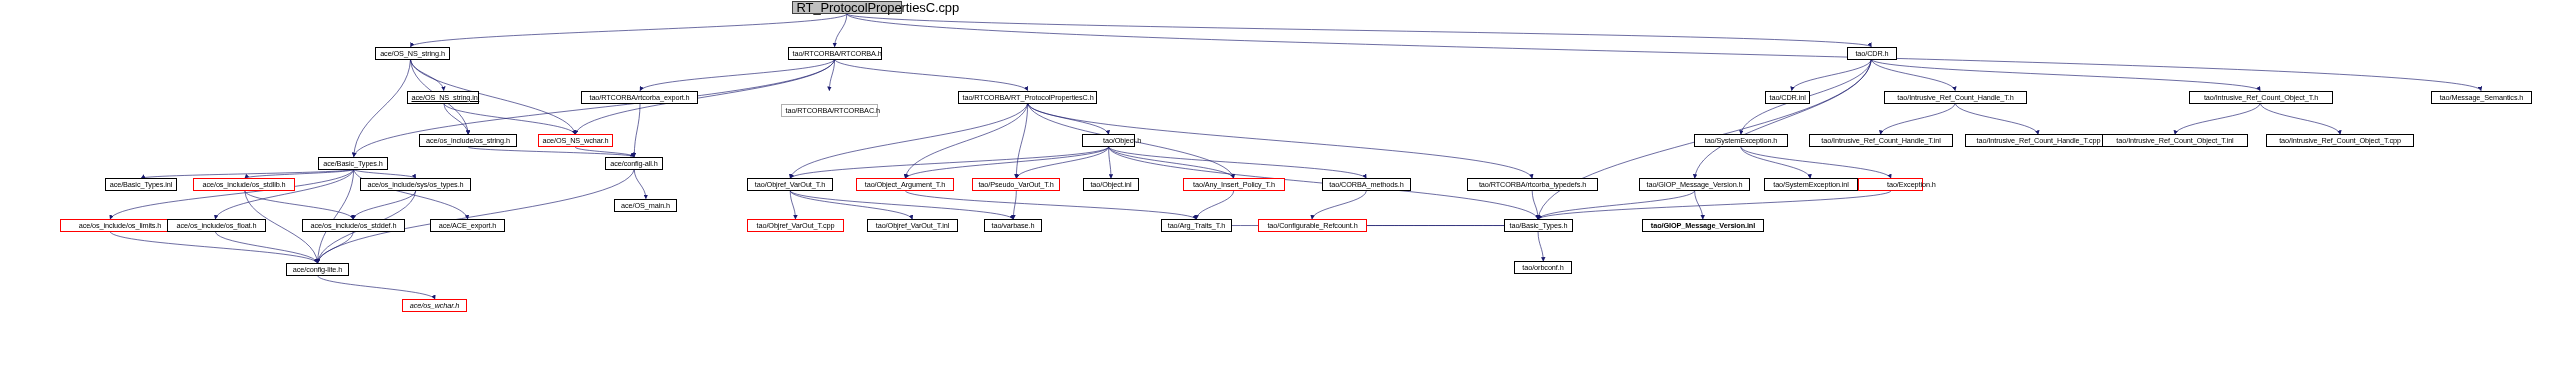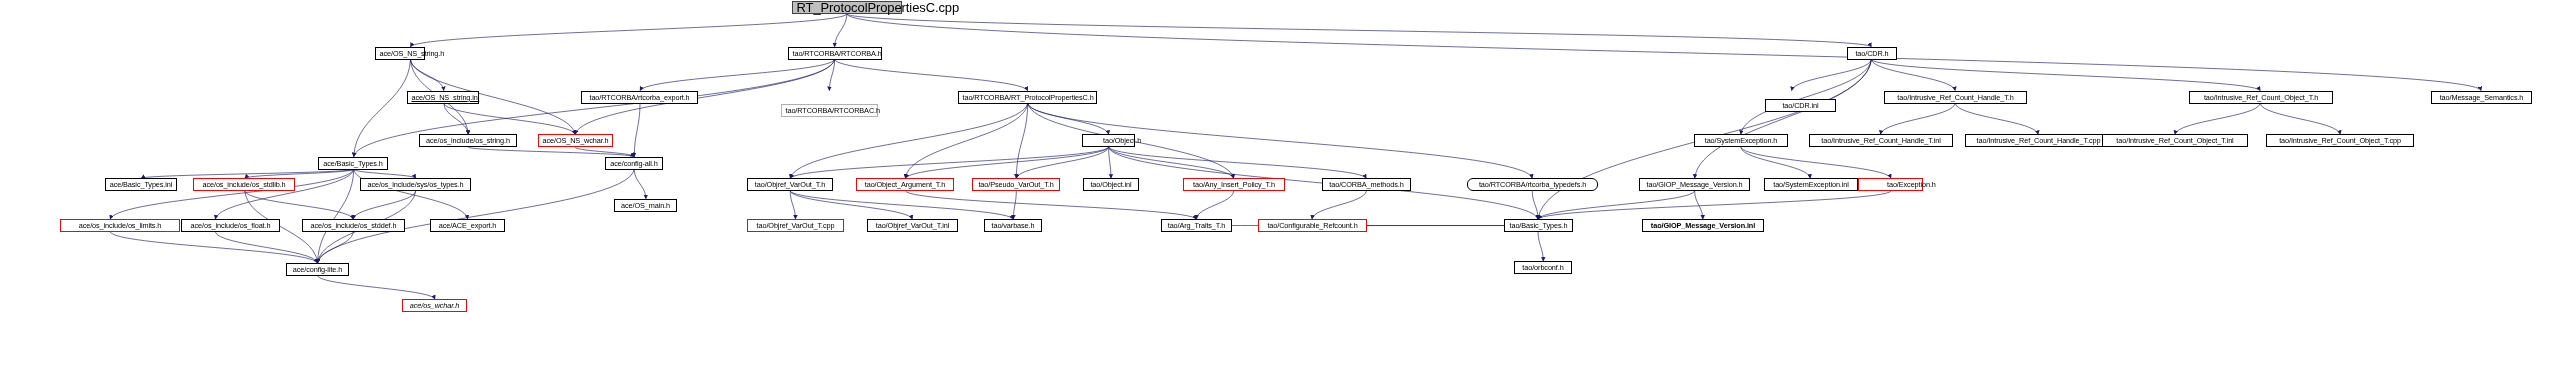--- a/index.html
+++ b/index.html
@@ -133,58 +133,58 @@
         <path d="M 2900 327 C 2900.504 348.6 2913.496 353.4 2914 375" fill="none" stroke="#1a1a6e" stroke-width="1.1" marker-end="url(#arrow)"></path>
         <path d="M 2900 327 C 2890.352 348.6 2641.648 353.4 2632 375" fill="none" stroke="#1a1a6e" stroke-width="1.1" marker-end="url(#arrow)"></path>
         <path d="M 3236 327 C 3222.2 348.6 2645.8 353.4 2632 375" fill="none" stroke="#1a1a6e" stroke-width="1.1" marker-end="url(#arrow)"></path>
         <path d="M 2047 386 C 2060.8 386 2618.2 386 2632 386" fill="none" stroke="#1a1a6e" stroke-width="1.1" marker-end="url(#arrow)"></path>
         <path d="M 2245 386 C 2258.8 386 2618.2 386 2632 386" fill="none" stroke="#1a1a6e" stroke-width="1.1" marker-end="url(#arrow)"></path>
         <path d="M 2632 397 C 2632.324 419.5 2640.676 424.5 2641 447" fill="none" stroke="#1a1a6e" stroke-width="1.1" marker-end="url(#arrow)"></path>
       </g>
   </svg>
   <div id="node-layer">
       <div class="node root" style="left: 792px; top: 1.2px; width: 110px;">RT_ProtocolPropertiesC.cpp</div>
-      <div class="node" style="left: 375px; top: 47px; width: 50px;">ace/OS_NS_string.h</div>
+      <div class="node" style="left: 375px; top: 47px; width: 75px;">ace/OS_NS_string.h</div>
       <div class="node" style="left: 788px; top: 47px; width: 94px;">tao/RTCORBA/RTCORBA.h</div>
       <div class="node" style="left: 1847px; top: 47px; width: 50px;">tao/CDR.h</div>
       <div class="node" style="left: 407px; top: 91px; width: 72px; text-decoration: underline;">ace/OS_NS_string.inl</div>
       <div class="node" style="left: 581px; top: 91px; width: 117px;">tao/RTCORBA/rtcorba_export.h</div>
       <div class="node gray" style="left: 781px; top: 91px; width: 97px;">tao/RTCORBA/RTCORBAC.h</div>
       <div class="node" style="left: 958px; top: 91px; width: 139px;">tao/RTCORBA/RT_ProtocolPropertiesC.h</div>
-      <div class="node" style="left: 1765px; top: 91px; width: 71px; margin-top: 8px;">tao/CDR.inl</div>
+      <div class="node" style="left: 1765px; top: 91px; width: 45px;">tao/CDR.inl</div>
       <div class="node" style="left: 1884px; top: 91px; width: 143px;">tao/Intrusive_Ref_Count_Handle_T.h</div>
       <div class="node" style="left: 2189px; top: 91px; width: 144px;">tao/Intrusive_Ref_Count_Object_T.h</div>
       <div class="node" style="left: 2431px; top: 91px; width: 101px;">tao/Message_Semantics.h</div>
       <div class="node" style="left: 419px; top: 134px; width: 98px;">ace/os_include/os_string.h</div>
       <div class="node red" style="left: 538px; top: 134px; width: 75px;">ace/OS_NS_wchar.h</div>
       <div class="node" style="left: 1082px; top: 134px; width: 53px; padding-left: 20px;">tao/Object.h</div>
       <div class="node" style="left: 1694px; top: 134px; width: 94px;">tao/SystemException.h</div>
       <div class="node" style="left: 1809px; top: 134px; width: 144px;">tao/Intrusive_Ref_Count_Handle_T.inl</div>
       <div class="node" style="left: 1965px; top: 134px; width: 147px;">tao/Intrusive_Ref_Count_Handle_T.cpp</div>
       <div class="node" style="left: 2102px; top: 134px; width: 146px;">tao/Intrusive_Ref_Count_Object_T.inl</div>
       <div class="node" style="left: 2266px; top: 134px; width: 148px;">tao/Intrusive_Ref_Count_Object_T.cpp</div>
       <div class="node" style="left: 318px; top: 157px; width: 70px;">ace/Basic_Types.h</div>
       <div class="node" style="left: 605px; top: 157px; width: 58px;">ace/config-all.h</div>
       <div class="node" style="left: 105px; top: 178px; width: 72px;">ace/Basic_Types.inl</div>
       <div class="node red" style="left: 193px; top: 178px; width: 102px;">ace/os_include/os_stdlib.h</div>
       <div class="node" style="left: 360px; top: 178px; width: 111px;">ace/os_include/sys/os_types.h</div>
       <div class="node red" style="left: 60px; top: 219px; width: 120px;">ace/os_include/os_limits.h</div>
-      <div class="node" style="left: 181px; top: 219px; width: 99px;">ace/os_include/os_float.h</div>
+      <div class="node" style="left: 167px; top: 219px; width: 99px;">ace/os_include/os_float.h</div>
       <div class="node" style="left: 302px; top: 219px; width: 103px;">ace/os_include/os_stddef.h</div>
       <div class="node" style="left: 430px; top: 219px; width: 75px;">ace/ACE_export.h</div>
       <div class="node" style="left: 286px; top: 263px; width: 63px;">ace/config-lite.h</div>
       <div class="node red" style="left: 402px; top: 299px; width: 65px; font-style: italic;">ace/os_wchar.h</div>
       <div class="node" style="left: 614px; top: 199px; width: 63px;">ace/OS_main.h</div>
       <div class="node" style="left: 747px; top: 178px; width: 86px;">tao/Objref_VarOut_T.h</div>
       <div class="node red" style="left: 856px; top: 178px; width: 98px;">tao/Object_Argument_T.h</div>
       <div class="node red" style="left: 972px; top: 178px; width: 88px;">tao/Pseudo_VarOut_T.h</div>
       <div class="node" style="left: 1083px; top: 178px; width: 56px;">tao/Object.inl</div>
       <div class="node red" style="left: 1183px; top: 178px; width: 102px;">tao/Any_Insert_Policy_T.h</div>
       <div class="node" style="left: 1322px; top: 178px; width: 89px;">tao/CORBA_methods.h</div>
-      <div class="node" style="left: 1467px; top: 178px; width: 131px; border-radius: 6px;">tao/RTCORBA/rtcorba_typedefs.h</div>
+      <div class="node" style="left: 1467px; top: 178px; width: 131px;">tao/RTCORBA/rtcorba_typedefs.h</div>
       <div class="node" style="left: 1639px; top: 178px; width: 111px;">tao/GIOP_Message_Version.h</div>
       <div class="node" style="left: 1764px; top: 178px; width: 94px;">tao/SystemException.inl</div>
       <div class="node red" style="left: 1858px; top: 178px; width: 65px; padding-left: 28px;">tao/Exception.h</div>
       <div class="node red" style="left: 747px; top: 219px; width: 97px;">tao/Objref_VarOut_T.cpp</div>
       <div class="node" style="left: 867px; top: 219px; width: 91px;">tao/Objref_VarOut_T.inl</div>
       <div class="node" style="left: 984px; top: 219px; width: 58px;">tao/varbase.h</div>
       <div class="node" style="left: 1161px; top: 219px; width: 71px;">tao/Arg_Traits_T.h</div>
       <div class="node red" style="left: 1258px; top: 219px; width: 109px;">tao/Configurable_Refcount.h</div>
       <div class="node" style="left: 1504px; top: 219px; width: 69px;">tao/Basic_Types.h</div>
       <div class="node" style="left: 1642px; top: 219px; width: 122px; font-weight: bold;">tao/GIOP_Message_Version.inl</div>

